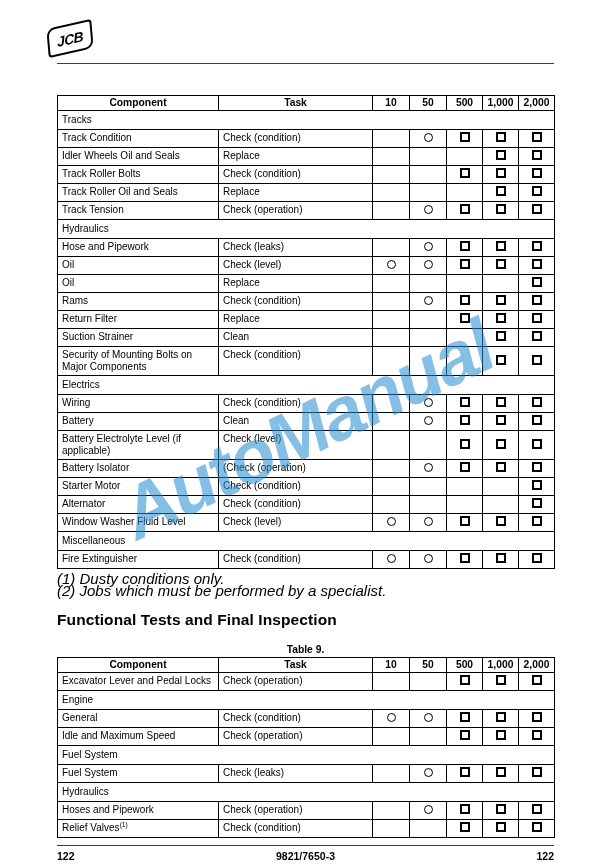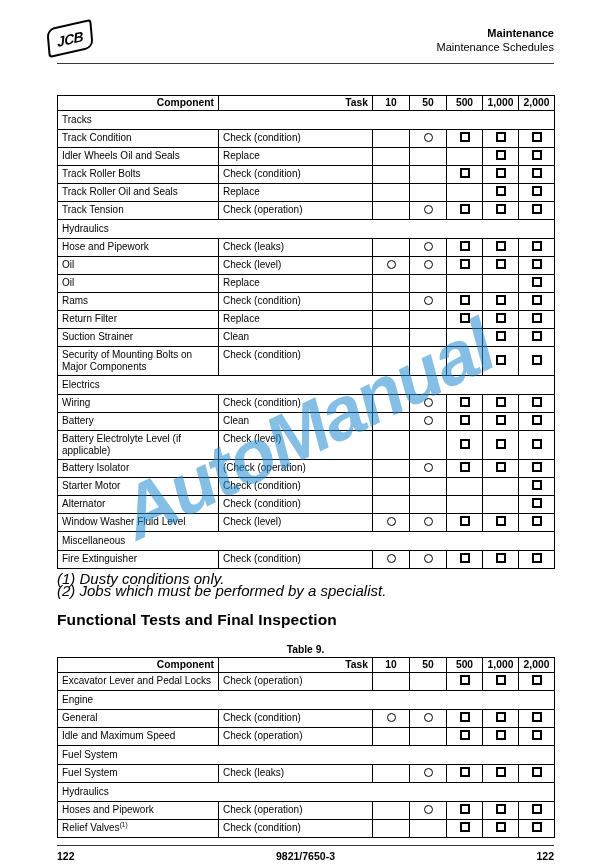--- a/index.html
+++ b/index.html
@@ -21,21 +21,21 @@
   .hdr .h-section{font-weight:bold;}
   .header-rule{position:absolute;left:57px;right:58px;top:63px;height:0;border-top:1.2px solid #3a3a3a;}
   
   .content{padding:95px 58px 0 57px;}
   
   table.sched{border-collapse:collapse;width:497px;table-layout:fixed;font-size:10px;}
   table.sched th,table.sched td{
     border:1px solid #000;padding:2px 4px;vertical-align:top;line-height:12px;
     overflow:hidden;
   }
-  table.sched th{text-align:right;font-weight:bold;font-size:10.3px;padding:1px 4px;border-top:1.5px solid #000;}
+  table.sched th{text-align:center;font-weight:bold;font-size:10.3px;padding:1px 4px;border-top:1.5px solid #000;}
   table.sched th.num{text-align:center;}
   table.sched td.num{text-align:center;vertical-align:middle;padding:2px 1px;}
   table.sched td.section{padding:3px 4px;}
   col.c1{width:161px;} col.c2{width:154px;}
   col.cn1{width:37px;} col.cn2{width:37px;} col.cn3{width:36px;} col.cn4{width:36px;} col.cn5{width:36px;}
   .mark-circle{display:inline-block;width:7px;height:7px;border:1.8px solid #000;border-radius:50%;background:#fff;}
   .mark-square{display:inline-block;width:6px;height:6px;border:2px solid #000;background:#fff;}
   sup.fn{font-size:6.5px;line-height:0;}
   
   .footnotes{font-size:15px;font-style:italic;line-height:11.5px;margin-top:4px;}
@@ -51,24 +51,20 @@
     transform:rotate(-26deg);pointer-events:none;z-index:5;white-space:nowrap;
   }
 </style>
 </head>
 <body>
 
 <div class="page">
 
   <div class="logo">JCB</div>
 
-  <div class="hdr">
-    <div class="h-section">Maintenance</div>
-    <div class="h-subsection">Maintenance Schedules</div>
-  </div>
 
   <div class="header-rule"></div>
 
   <div class="content">
 
     <table class="sched" id="table1">
       <colgroup>
         <col class="c1">
           <col class="c2">
           <col class="cn1">

